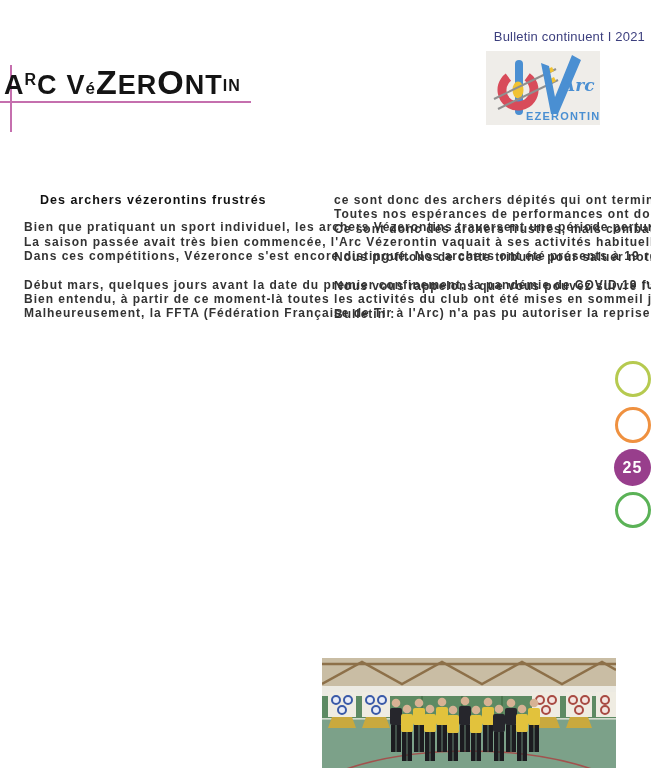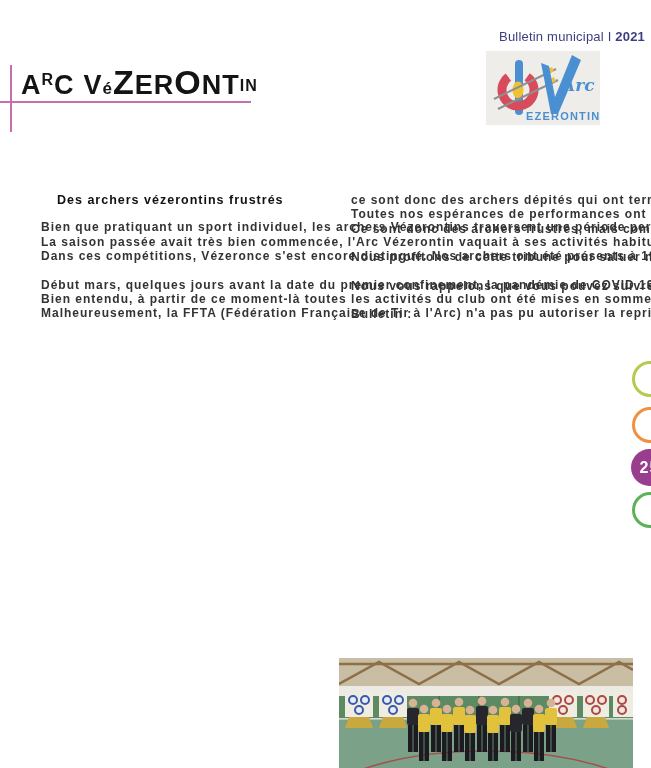--- a/index.html
+++ b/index.html
@@ -6,27 +6,27 @@
     --pink:#c56fae; --navy:#3c3f7e; --text:#333333; --heading:#111111;
     --badge:#983e8c; --lime:#b6ca50; --orange:#ef9140; --green:#5bb257;
     --logo-blue:#4a8fd2; --logo-red:#d84b5a; --logo-yellow:#f0c233;
   }
   html,body{margin:0;padding:0;background:#ffffff;}
   .page{position:relative;width:651px;height:768px;background:#ffffff;overflow:hidden;
         font-family:"Liberation Sans", sans-serif;}
 
   
   .edition{position:absolute;top:29px;right:6px;font-size:13px;color:var(--navy);letter-spacing:.2px;}
-  .edition b{font-weight:bold;}
+  .edition b{font-weight:normal;}
   .logo-box{position:absolute;left:486px;top:51px;width:114px;height:74px;border-radius:26px;}
 
   
   .mast-vline{position:absolute;left:10px;top:65px;width:2px;height:67px;background:var(--pink);}
   .mast-hline{position:absolute;left:0;top:101px;width:251px;height:2px;background:var(--pink);}
-  .club-title{position:absolute;left:21px;top:60px;height:42px;color:#141414;font-weight:bold;
+  .club-title{position:absolute;left:4px;top:60px;height:42px;color:#141414;font-weight:bold;
               letter-spacing:1px;white-space:nowrap;line-height:40px;}
   .t-lg{font-size:27px;} .t-xl{font-size:34px;}
   .t-sup{font-size:16px;vertical-align:9px;}
   .t-low{font-size:17px;}
   .t-mid{font-size:16px;vertical-align:3px;}
   .t-sp{display:inline-block;width:9px;}
 
   
   .col{position:absolute;font-size:12px;line-height:14.4px;color:var(--text);
        text-align:justify;text-justify:inter-word;}
@@ -48,21 +48,21 @@
               display:flex;align-items:center;justify-content:center;}
 
   
   .photo{position:absolute;left:318px;top:598px;width:294px;height:126px;overflow:hidden;}
 </style>
 </head>
 <body>
 
 <div class="page">
 
-  <div class="edition"><span>Bulletin municipal I </span><b>2021</b></div>
+  <div class="edition"><span>Bulletin continuent I </span><b>2021</b></div>
 
   <div class="logo-box" aria-label="archery-club-logo: red target with yellow center, two arrows, blue V">
     <svg width="114" height="74" viewBox="0 0 114 74">
       <rect x="0" y="0" width="114" height="74" fill="#efede9"></rect>
 
       <rect x="29" y="9" width="8" height="55" rx="4" style="fill:var(--logo-blue,#4a8fd2)"></rect>
 
       <circle cx="32" cy="39" r="16" fill="none" style="stroke:var(--logo-red,#d84b5a)" stroke-width="9" stroke-dasharray="80 21" transform="rotate(-55 32 39)"></circle>
       <ellipse cx="32" cy="39" rx="5.5" ry="8.5" style="fill:var(--logo-yellow,#f0c233)"></ellipse>
 

